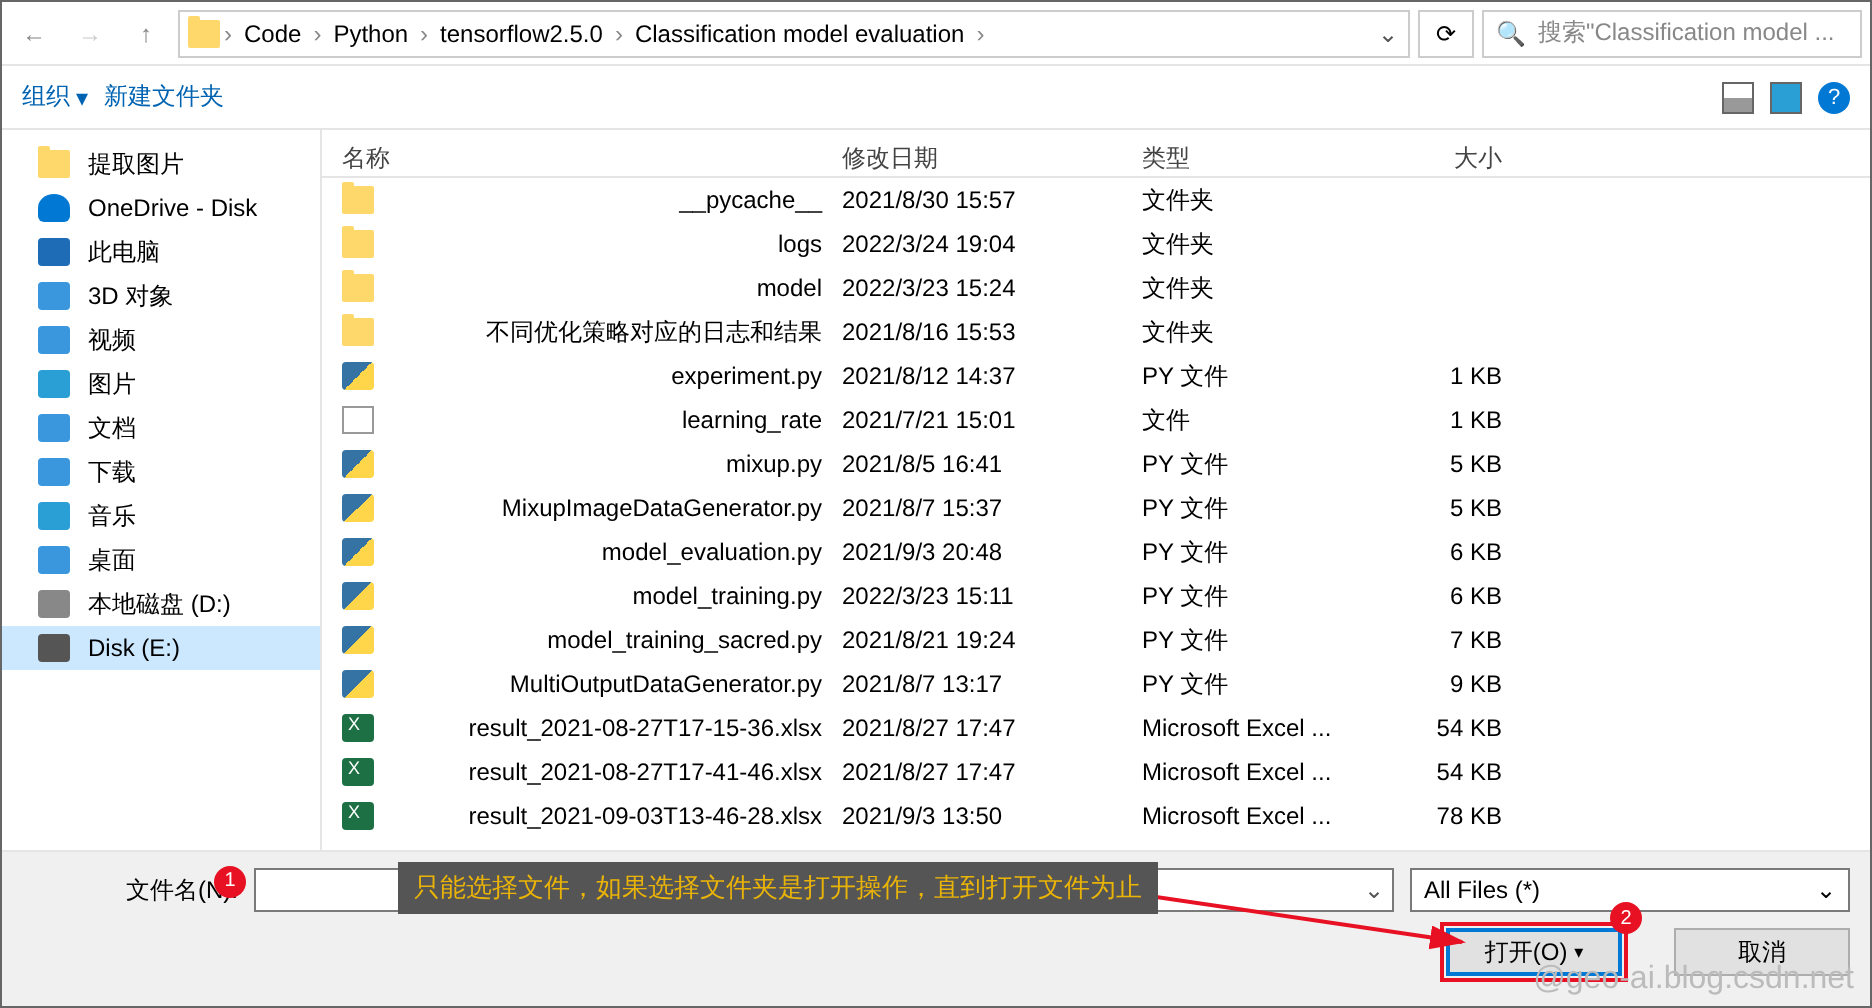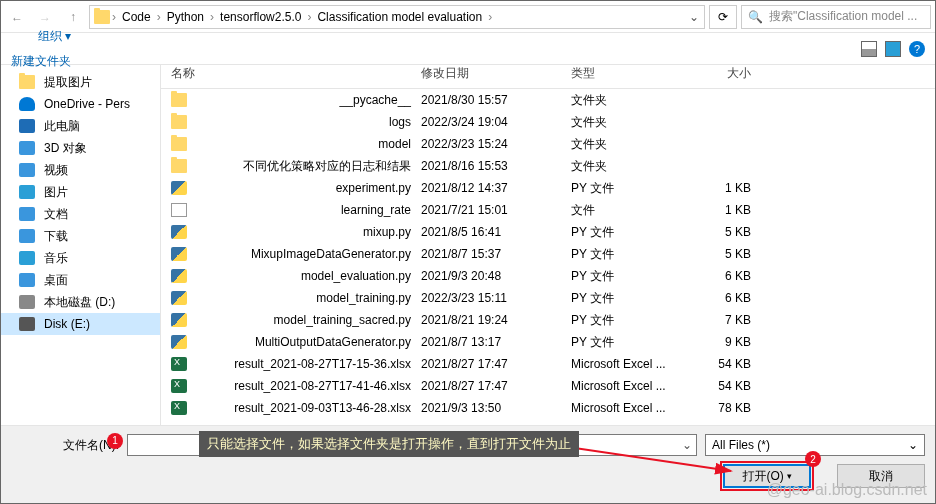--- a/index.html
+++ b/index.html
@@ -8,61 +8,61 @@
   .nav-btn { width: 24px; height: 24px; display: flex; align-items: center; justify-content: center; color: #888; }
   .path-box { flex: 1; display: flex; align-items: center; border: 1px solid #ccc; height: 24px; padding-left: 4px; gap: 2px; }
   .folder-icon-sm { width: 16px; height: 14px; background: #ffd86b; border-radius: 1px; position: relative; }
   .folder-icon-sm::before { content:""; position:absolute; top:-2px; left:0; width:6px; height:3px; background:#ffd86b; border-radius:1px 1px 0 0;}
   .crumb { padding: 0 4px; }
   .chev { color: #888; }
   .path-drop { width: 20px; text-align: center; color: #555; }
   .refresh-btn { width: 28px; height: 24px; border: 1px solid #ccc; display: flex; align-items: center; justify-content: center; }
   .search-box { width: 190px; height: 24px; border: 1px solid #ccc; display: flex; align-items: center; padding: 0 6px; color: #888; gap: 6px; }
   .toolbar { display: flex; align-items: center; height: 32px; border-bottom: 1px solid #e5e5e5; padding: 0 10px; justify-content: space-between; }
-  .tb-left { display: flex; align-items: flex-end; gap: 8px; flex-direction: column; }
+  .tb-left { display: flex; align-items: flex-start; gap: 8px; }
   .tb-item { color: #0063b1; display: flex; align-items: center; gap: 3px; }
   .tb-right { display: flex; align-items: center; gap: 8px; }
   .tb-icon { width: 16px; height: 16px; border: 1px solid #666; }
   .main { display: flex; height: 360px; }
   .sidebar { width: 160px; border-right: 1px solid #e5e5e5; padding: 6px 0; overflow: hidden; }
   .sb-item { display: flex; align-items: center; height: 22px; padding-left: 18px; gap: 9px; white-space: nowrap; }
   .sb-item.sel { background: #cce8ff; }
   .ico { width: 16px; height: 14px; flex-shrink: 0; }
   .ico.folder { background: #ffd86b; border-radius:1px; position:relative;}
   .ico.folder::before{content:"";position:absolute;top:-2px;left:0;width:6px;height:3px;background:#ffd86b;border-radius:1px 1px 0 0;}
   .ico.cloud { background: #0078d4; border-radius: 50% 50% 3px 3px; }
   .ico.pc { background: #1e6cb5; border-radius: 2px; }
   .ico.drive { background: #888; border-radius: 2px; }
   .ico.disk { background: #555; border-radius: 2px; }
   .ico.blue { background: #3a96dd; border-radius: 2px; }
   .ico.pic { background: #2a9fd6; border-radius: 2px; }
   .ico.music { background: #2a9fd6; border-radius: 2px; }
   .filelist { flex: 1; }
-  .fl-head { display: flex; height: 24px; align-items: flex-start; border-bottom: 1px solid #e5e5e5; color: #444; }
+  .fl-head { display: flex; height: 24px; align-items: flex-end; border-bottom: 1px solid #e5e5e5; color: #444; }
   .fl-head > div, .fl-row > .cell { padding-left: 10px; }
   .c-name { width: 250px; }
   .c-date { width: 150px; }
   .c-type { width: 130px; }
   .c-size { width: 80px; text-align: right; padding-right: 20px; }
   .fl-body { overflow-y: auto; height: 334px; }
   .fl-row { display: flex; height: 22px; align-items: center; }
   .fl-row .c-name { display: flex; align-items: center; gap: 6px; justify-content: space-between; }
   .fico { width: 16px; height: 14px; flex-shrink: 0; }
   .fico.folder { background: #ffd86b; border-radius:1px; position:relative;}
   .fico.folder::before{content:"";position:absolute;top:-2px;left:0;width:6px;height:3px;background:#ffd86b;border-radius:1px 1px 0 0;}
   .fico.py { background: linear-gradient(135deg,#3673a5 50%,#ffd54a 50%); border-radius:2px;}
   .fico.file { background: #fff; border: 1px solid #999; }
   .fico.xlsx { background: #1d7044; border-radius:2px; position:relative;}
   .fico.xlsx::after{content:"X"; color:#fff; font-size:9px; position:absolute; left:3px; top:0;}
   .bottom { position: absolute; left: 0; right: 0; bottom: 0; height: 78px; border-top: 1px solid #e5e5e5; background: #f0f0f0; }
   .fn-row { display: flex; align-items: center; padding: 8px 10px; gap: 8px; }
   .fn-label { width: 108px; text-align: right; position: relative; }
   .red-badge { position: absolute; right: -4px; top: -4px; width: 16px; height: 16px; background: #e81123; color: #fff; border-radius: 50%; font-size: 10px; display: flex; align-items: center; justify-content: center; }
   .fn-input { flex: 1; height: 22px; border: 1px solid #7a7a7a; background: #fff; padding: 0 4px; position: relative; }
-  .tooltip { position: absolute; left: 198px; top: 430px; background: #555; color: #fef9c3; padding: 4px 8px; font-size: 13px; z-index: 5; }
+  .tooltip { position: absolute; left: 198px; top: 430px; background: #555; color: #eab308; padding: 4px 8px; font-size: 13px; z-index: 5; }
   .ft-combo { width: 220px; height: 22px; border: 1px solid #7a7a7a; background: #fff; display: flex; align-items: center; justify-content: space-between; padding: 0 6px; }
   .btn-row { display: flex; justify-content: flex-end; padding: 0 10px; gap: 26px; }
   .btn { width: 88px; height: 24px; border: 1px solid #adadad; background: #e1e1e1; display: flex; align-items: center; justify-content: center; }
   .btn.primary { border: 2px solid #0078d4; outline: 2px solid #e81123; outline-offset: 1px; }
   .red-badge2 { position: absolute; right: 114px; bottom: 36px; width: 16px; height: 16px; background: #e81123; color: #fff; border-radius: 50%; font-size: 10px; display: flex; align-items: center; justify-content: center; z-index: 6; }
   .watermark { position: absolute; right: 8px; bottom: 4px; color: #bbb; font-size: 16px; z-index: 7; }
   .help-icon { width:16px; height:16px; border-radius:50%; background:#0078d4; color:#fff; font-size:11px; display:flex; align-items:center; justify-content:center; }
   svg.arrow { position: absolute; z-index: 4; pointer-events: none; }
 </style>
 </head>
@@ -109,21 +109,21 @@
 </div>
 
 <div class="main">
   <div class="sidebar" id="sidebar">
       <div class="sb-item">
         <span class="ico folder"></span>
         <span>提取图片</span>
       </div>
       <div class="sb-item">
         <span class="ico cloud"></span>
-        <span>OneDrive - Pers</span>
+        <span>OneDrive - Disk</span>
       </div>
       <div class="sb-item">
         <span class="ico pc"></span>
         <span>此电脑</span>
       </div>
       <div class="sb-item">
         <span class="ico blue"></span>
         <span>3D 对象</span>
       </div>
       <div class="sb-item">

